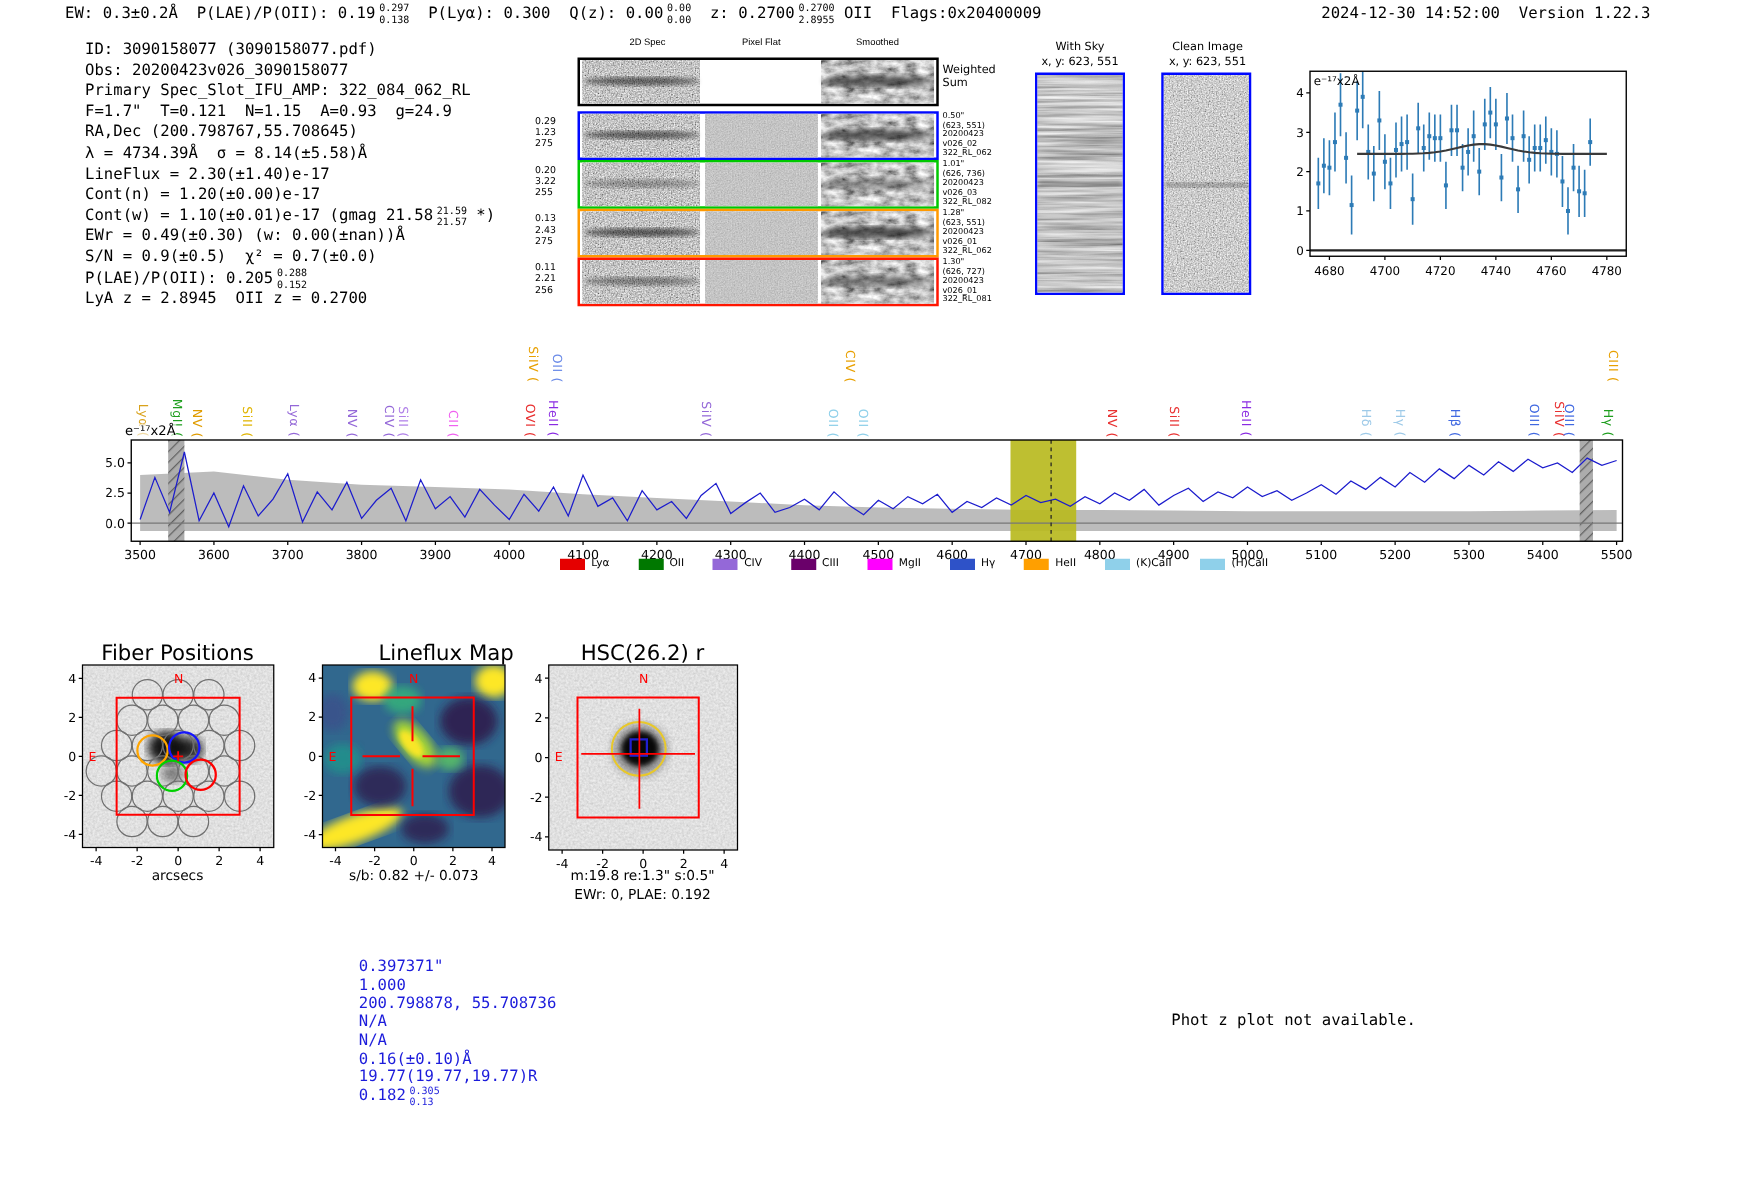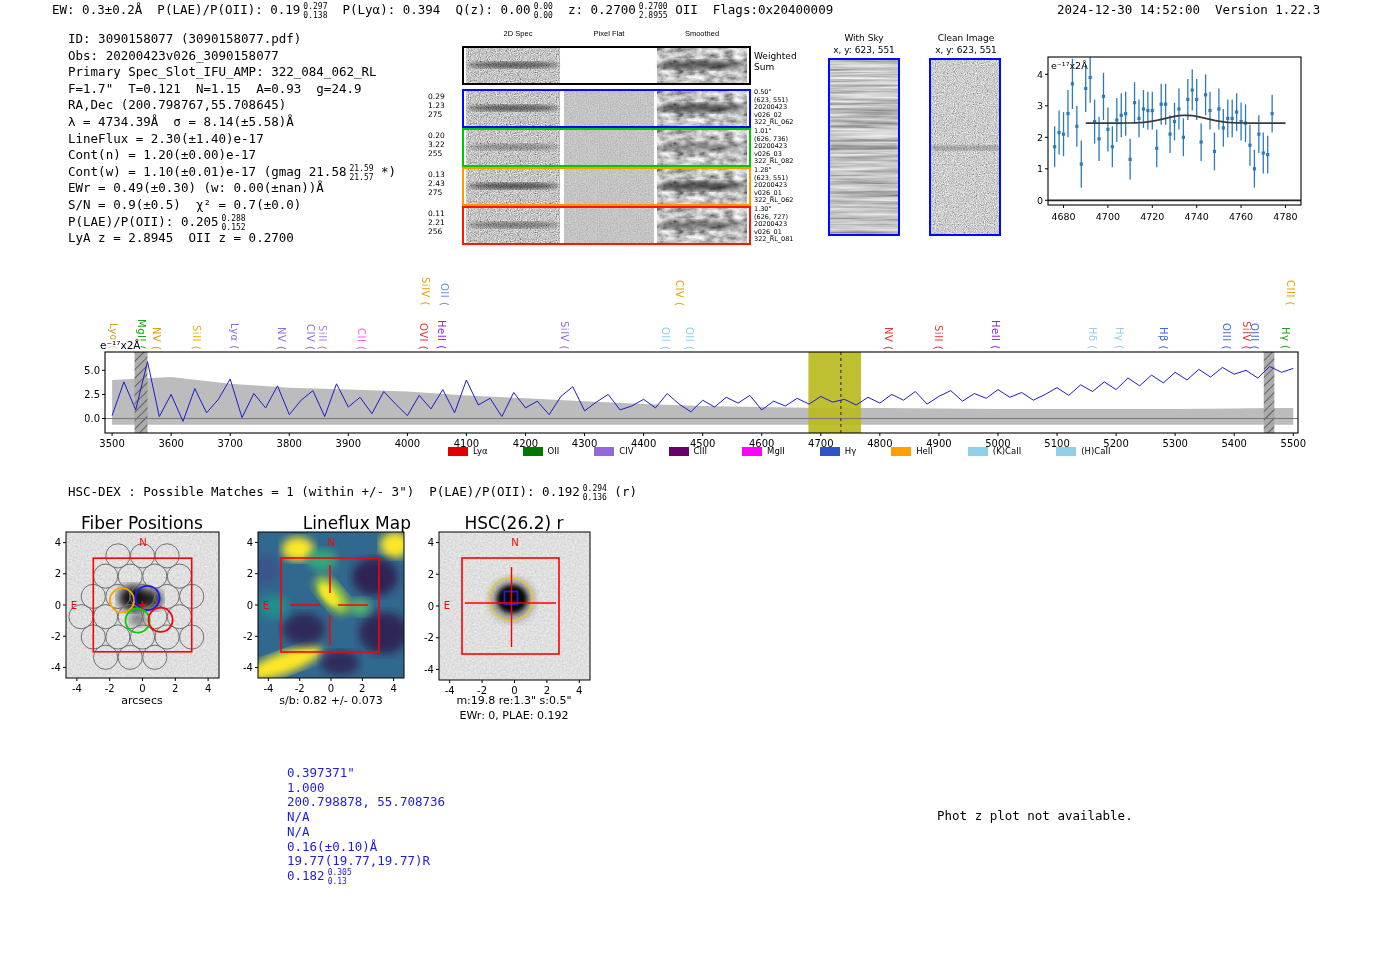--- a/index.html
+++ b/index.html
@@ -91,21 +91,21 @@
       <filter id="f-blur8">
           <feGaussianBlur stdDeviation="7"></feGaussianBlur>
         </filter>
       <pattern id="hatchp" width="6" height="6" patternTransform="rotate(45)" patternUnits="userSpaceOnUse">
         <rect width="6" height="6" fill="#a8a8a8"></rect>
         <line x1="0" y1="0" x2="0" y2="6" stroke="#5a5a5a" stroke-width="2"></line>
       </pattern>
     </defs>
   </svg>
 
-  <div class="abs mono" style="left:52px;top:2px;"><span>EW: 0.3±0.2Å  P(LAE)/P(OII): 0.19</span><span class="stk"><div>0.297</div><div>0.138</div></span><span>  P(Lyα): 0.394  Q(z): 0.00</span><span class="stk"><div>0.00</div><div>0.00</div></span><span>  z: 0.2700</span><span class="stk"><div>0.2700</div><div>2.8955</div></span><span> OII  Flags:0x20400009</span></div>
+  <div class="abs mono" style="left:52px;top:2px;"><span>EW: 0.3±0.2Å  P(LAE)/P(OII): 0.19</span><span class="stk"><div>0.297</div><div>0.138</div></span><span>  P(Lyα): 0.300  Q(z): 0.00</span><span class="stk"><div>0.00</div><div>0.00</div></span><span>  z: 0.2700</span><span class="stk"><div>0.2700</div><div>2.8955</div></span><span> OII  Flags:0x20400009</span></div>
   <div class="abs mono" style="left:1057px;top:2px;">2024-12-30 14:52:00  Version 1.22.3</div>
 
   <div class="abs mono" id="info" style="left:68px;top:31px;"><div class="line"><span>ID: 3090158077 (3090158077.pdf)</span></div><div class="line"><span>Obs: 20200423v026_3090158077</span></div><div class="line"><span>Primary Spec_Slot_IFU_AMP: 322_084_062_RL</span></div><div class="line"><span>F=1.7"  T=0.121  N=1.15  A=0.93  g=24.9</span></div><div class="line"><span>RA,Dec (200.798767,55.708645)</span></div><div class="line"><span>λ = 4734.39Å  σ = 8.14(±5.58)Å</span></div><div class="line"><span>LineFlux = 2.30(±1.40)e-17</span></div><div class="line"><span>Cont(n) = 1.20(±0.00)e-17</span></div><div class="line"><span>Cont(w) = 1.10(±0.01)e-17 (gmag 21.58</span><span class="stk"><div>21.59</div><div>21.57</div></span><span> *)</span></div><div class="line"><span>EWr = 0.49(±0.30) (w: 0.00(±nan))Å</span></div><div class="line"><span>S/N = 0.9(±0.5)  χ² = 0.7(±0.0)</span></div><div class="line"><span>P(LAE)/P(OII): 0.205</span><span class="stk"><div>0.288</div><div>0.152</div></span></div><div class="line"><span>LyA z = 2.8945  OII z = 0.2700</span></div></div>
 
   <span class="colhdr" style="left:473px;">2D Spec</span>
   <span class="colhdr" style="left:564px;">Pixel Flat</span>
   <span class="colhdr" style="left:657px;">Smoothed</span>
   <div id="rows2d"></div>
 
   <span class="cuttitle" style="left:819px;top:33px;">With Sky</span>
@@ -337,21 +337,21 @@
       <text x="1149.2158415841584" y="181" text-anchor="middle" font-size="10" font-family="DejaVu Sans, sans-serif" fill="#000">5400</text>
       <line x1="1208.2752475247523" y1="167" x2="1208.2752475247523" y2="170" stroke="#000"></line>
       <text x="1208.2752475247523" y="181" text-anchor="middle" font-size="10" font-family="DejaVu Sans, sans-serif" fill="#000">5500</text>
       <line x1="17" y1="152.53571428571428" x2="20" y2="152.53571428571428" stroke="#000"></line>
       <text x="15" y="156.03571428571428" text-anchor="end" font-size="10" font-family="DejaVu Sans, sans-serif" fill="#000">0.0</text>
       <line x1="17" y1="128.42857142857144" x2="20" y2="128.42857142857144" stroke="#000"></line>
       <text x="15" y="131.92857142857144" text-anchor="end" font-size="10" font-family="DejaVu Sans, sans-serif" fill="#000">2.5</text>
       <line x1="17" y1="104.32142857142857" x2="20" y2="104.32142857142857" stroke="#000"></line>
       <text x="15" y="107.82142857142857" text-anchor="end" font-size="10" font-family="DejaVu Sans, sans-serif" fill="#000">5.0</text>
     </svg>
-  <div class="legend" id="legend" style="left:448px;top:446px;gap:12px;">
+  <div class="legend" id="legend" style="left:448px;top:446px;">
       <span class="it">
         <span class="sw" style="background: rgb(229, 0, 0);"></span>
         <span>Lyα</span>
       </span>
       <span class="it">
         <span class="sw" style="background: rgb(0, 120, 0);"></span>
         <span>OII</span>
       </span>
       <span class="it">
         <span class="sw" style="background: rgb(148, 104, 216);"></span>
@@ -376,21 +376,20 @@
       <span class="it">
         <span class="sw" style="background: rgb(143, 208, 234);"></span>
         <span>(K)CaII</span>
       </span>
       <span class="it">
         <span class="sw" style="background: rgb(143, 208, 234);"></span>
         <span>(H)CaII</span>
       </span>
     </div>
 
-  <div class="abs mono" style="left:68px;top:484px;"><span>HSC-DEX : Possible Matches = 1 (within +/- 3")  P(LAE)/P(OII): 0.192</span><span class="stk"><div>0.294</div><div>0.136</div></span><span> (r)</span></div>
 
   <span class="ptitle" style="left:62px;top:513px;">Fiber Positions</span>
   <span class="ptitle" style="left:251px;top:513px;text-align:right;">Lineflux Map</span>
   <span class="ptitle" style="left:434px;top:513px;">HSC(26.2) r</span>
 
   <svg class="abs" id="fiber-svg" style="left:40px;top:515px;" width="200" height="182">
     <defs>
         <clipPath id="clip-fib">
           <rect x="26" y="17" width="153" height="146"></rect>
         </clipPath>

